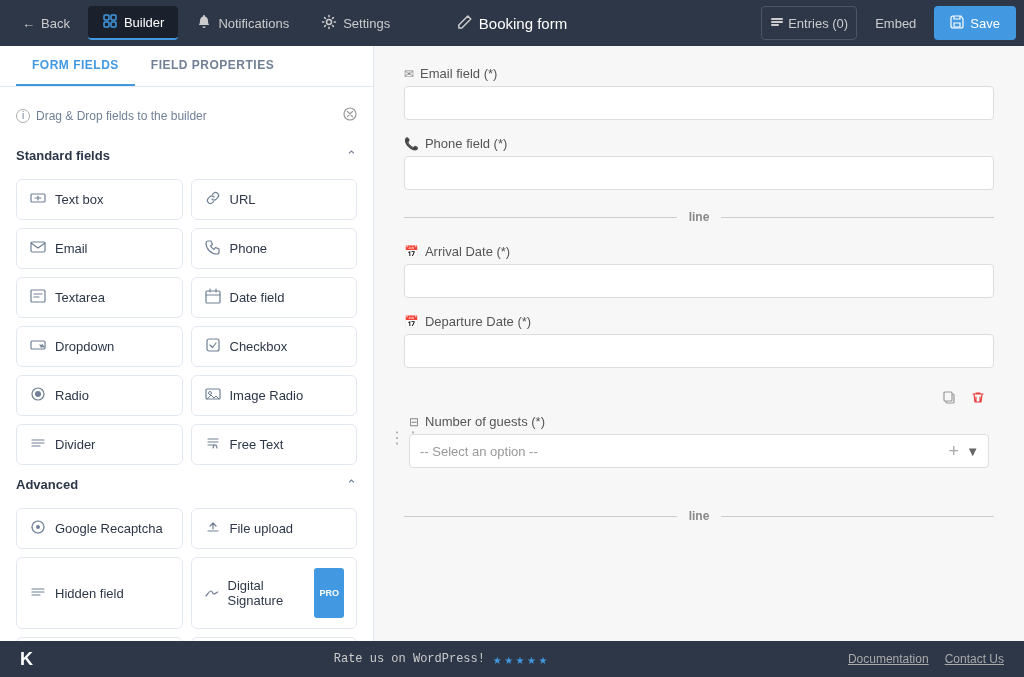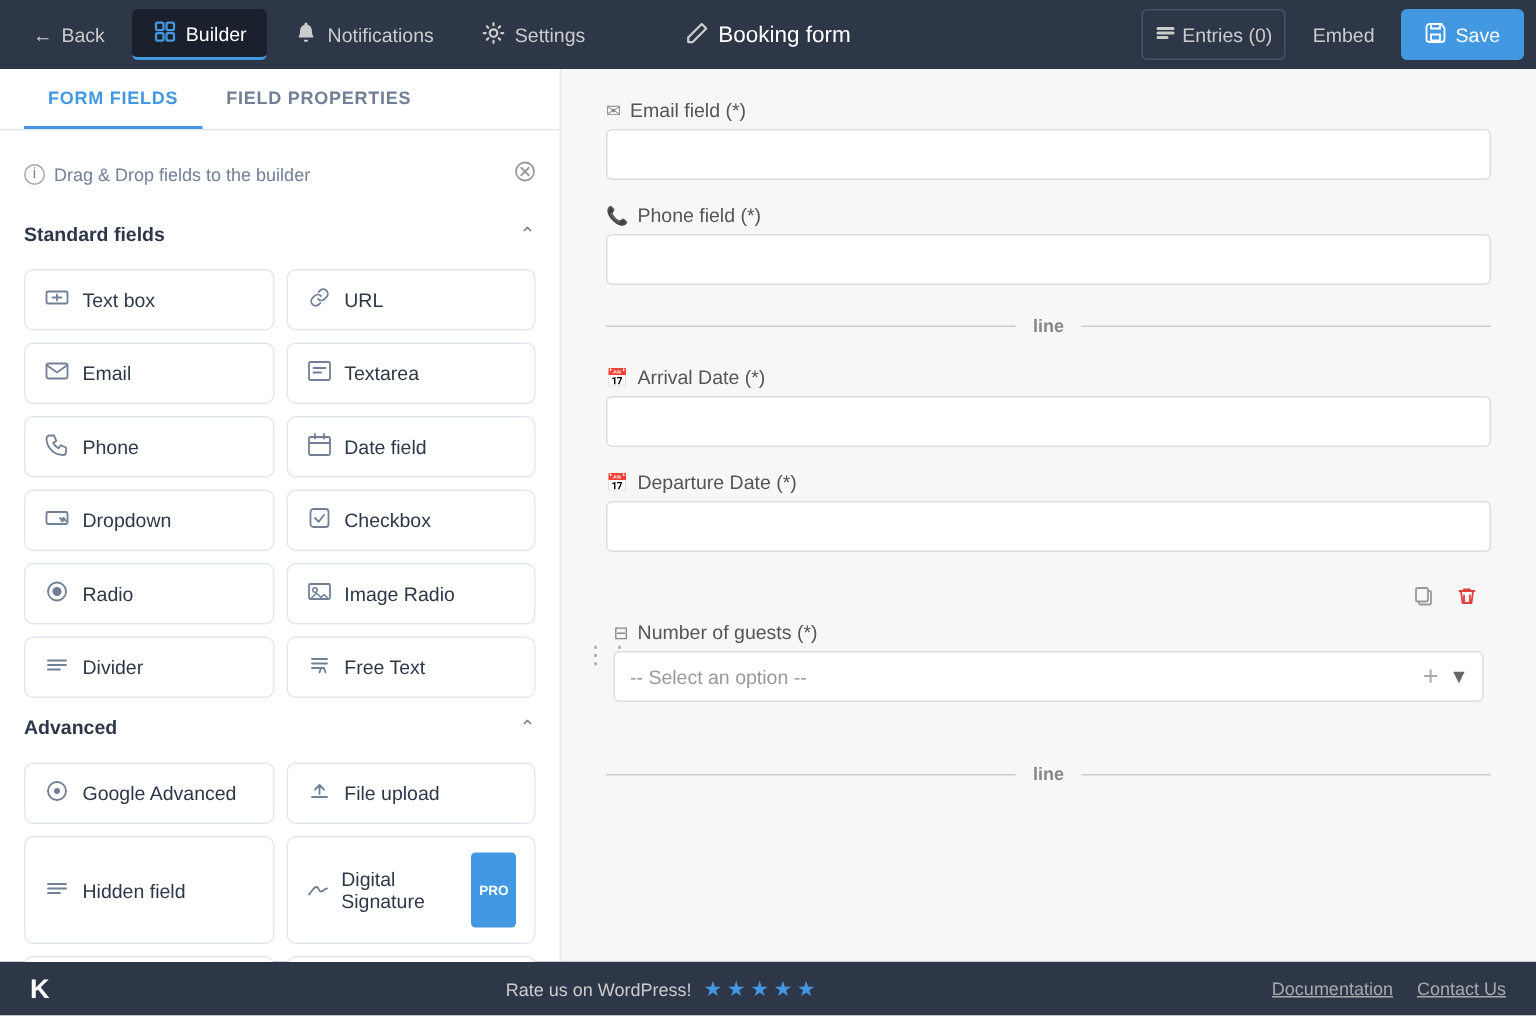--- a/index.html
+++ b/index.html
@@ -132,21 +132,21 @@
       position: absolute; left: -16px; top: 50%; transform: translateY(-50%);
       color: #aaa; font-size: 16px; cursor: grab;
     }
 
     
     .footer {
       height: 36px; background: #2d3748; display: flex; align-items: center;
       justify-content: space-between; padding: 0 20px;
     }
     .footer-brand { color: #fff; font-size: 18px; font-weight: 900; }
-    .footer-center { display: flex; align-items: flex-end; gap: 8px; color: #ccc; font-size: 12px; }
+    .footer-center { display: flex; align-items: center; gap: 8px; color: #ccc; font-size: 12px; font-family: Liberation Mono, monospace; }
     .footer-stars { display: flex; gap: 3px; }
     .star { color: #4299e1; font-size: 14px; }
     .footer-links { display: flex; gap: 16px; }
     .footer-link { color: #aaa; font-size: 12px; text-decoration: underline; cursor: pointer; }
   </style>
 </head>
 <body>
 
 <div class="top-nav">
   <button class="nav-btn">
@@ -274,33 +274,33 @@
             <svg width="16" height="16" viewBox="0 0 16 16" fill="none">
                 <rect x="1" y="3" width="14" height="10" rx="1.5" stroke="#718096" stroke-width="1.2"></rect>
                 <path d="M1 4l7 5 7-5" stroke="#718096" stroke-width="1.2" stroke-linecap="round"></path>
               </svg>
           </span>
           <span>Email</span>
         </div>
         <div class="field-item">
           <span class="field-icon">
             <svg width="16" height="16" viewBox="0 0 16 16" fill="none">
+                <path d="M3 2h3l1.5 3.5-2 1.5a9 9 0 0 0 3.5 3.5l1.5-2L14 10v3a2 2 0 0 1-2 2A11 11 0 0 1 1 4a2 2 0 0 1 2-2z" stroke="#718096" stroke-width="1.2"></path>
+              </svg>
+          </span>
+          <span>Phone</span>
+        </div>
+        <div class="field-item">
+          <span class="field-icon">
+            <svg width="16" height="16" viewBox="0 0 16 16" fill="none">
                 <rect x="1" y="2" width="14" height="12" rx="1" stroke="#718096" stroke-width="1.2"></rect>
                 <path d="M4 6h8M4 9h5" stroke="#718096" stroke-width="1.2" stroke-linecap="round"></path>
               </svg>
           </span>
           <span>Textarea</span>
-        </div>
-        <div class="field-item">
-          <span class="field-icon">
-            <svg width="16" height="16" viewBox="0 0 16 16" fill="none">
-                <path d="M3 2h3l1.5 3.5-2 1.5a9 9 0 0 0 3.5 3.5l1.5-2L14 10v3a2 2 0 0 1-2 2A11 11 0 0 1 1 4a2 2 0 0 1 2-2z" stroke="#718096" stroke-width="1.2"></path>
-              </svg>
-          </span>
-          <span>Phone</span>
         </div>
         <div class="field-item">
           <span class="field-icon">
             <svg width="16" height="16" viewBox="0 0 16 16" fill="none">
                 <rect x="1" y="3" width="14" height="12" rx="1" stroke="#718096" stroke-width="1.2"></rect>
                 <path d="M5 1v3M11 1v3M1 7h14" stroke="#718096" stroke-width="1.2" stroke-linecap="round"></path>
               </svg>
           </span>
           <span>Date field</span>
         </div>
@@ -370,21 +370,21 @@
         <div class="field-item">
           <span class="field-icon">
             <svg width="16" height="16" viewBox="0 0 16 16" fill="none">
                 <path d="M8 2a6 6 0 0 1 6 6" stroke="#718096" stroke-width="1.2" stroke-linecap="round"></path>
                 <path d="M14 8a6 6 0 0 1-6 6" stroke="#718096" stroke-width="1.2" stroke-linecap="round"></path>
                 <path d="M8 14a6 6 0 0 1-6-6" stroke="#718096" stroke-width="1.2" stroke-linecap="round"></path>
                 <path d="M2 8a6 6 0 0 1 6-6" stroke="#718096" stroke-width="1.2" stroke-linecap="round"></path>
                 <circle cx="8" cy="8" r="2" fill="#718096"></circle>
               </svg>
           </span>
-          <span>Google Advanced</span>
+          <span>Google Recaptcha</span>
         </div>
         <div class="field-item">
           <span class="field-icon">
             <svg width="16" height="16" viewBox="0 0 16 16" fill="none">
                 <path d="M8 10V4M5 7l3-3 3 3" stroke="#718096" stroke-width="1.2" stroke-linecap="round" stroke-linejoin="round"></path>
                 <path d="M3 12h10" stroke="#718096" stroke-width="1.2" stroke-linecap="round"></path>
               </svg>
           </span>
           <span>File upload</span>
         </div>

